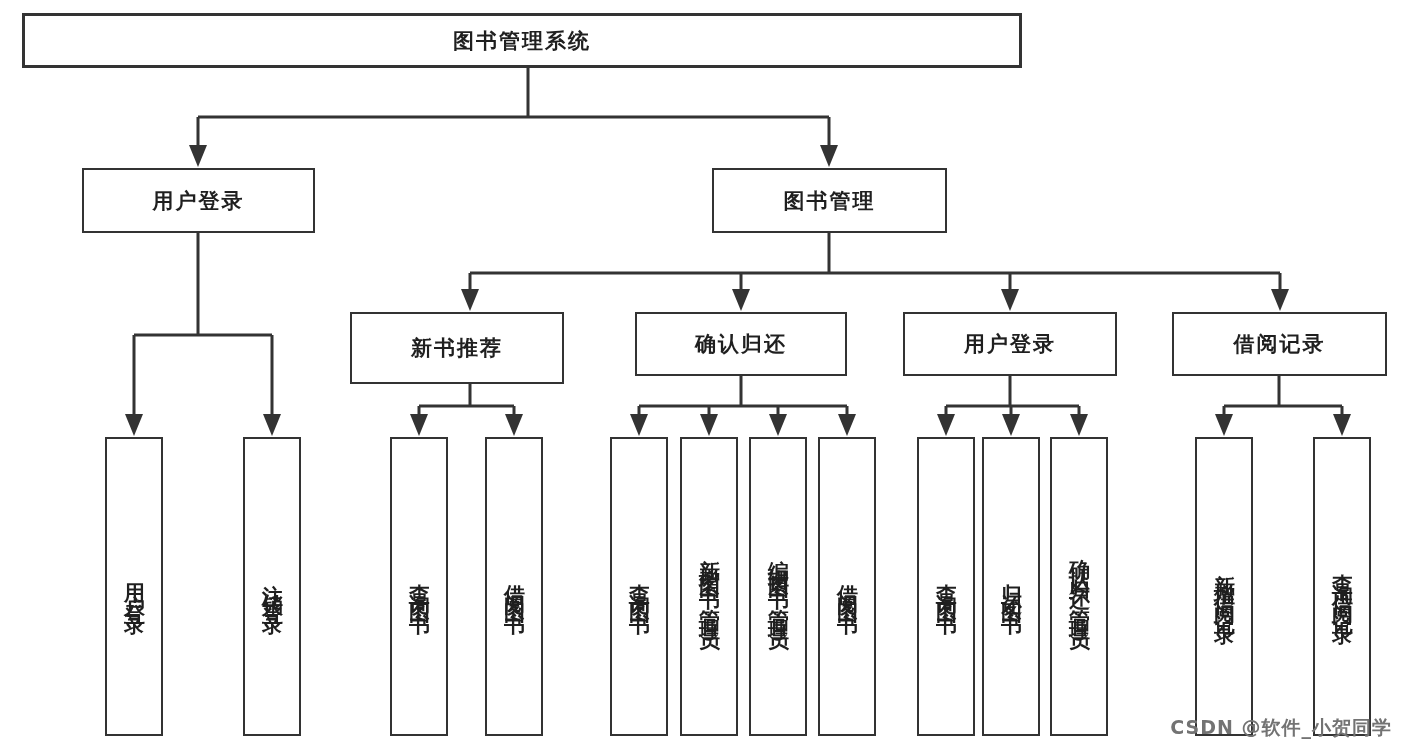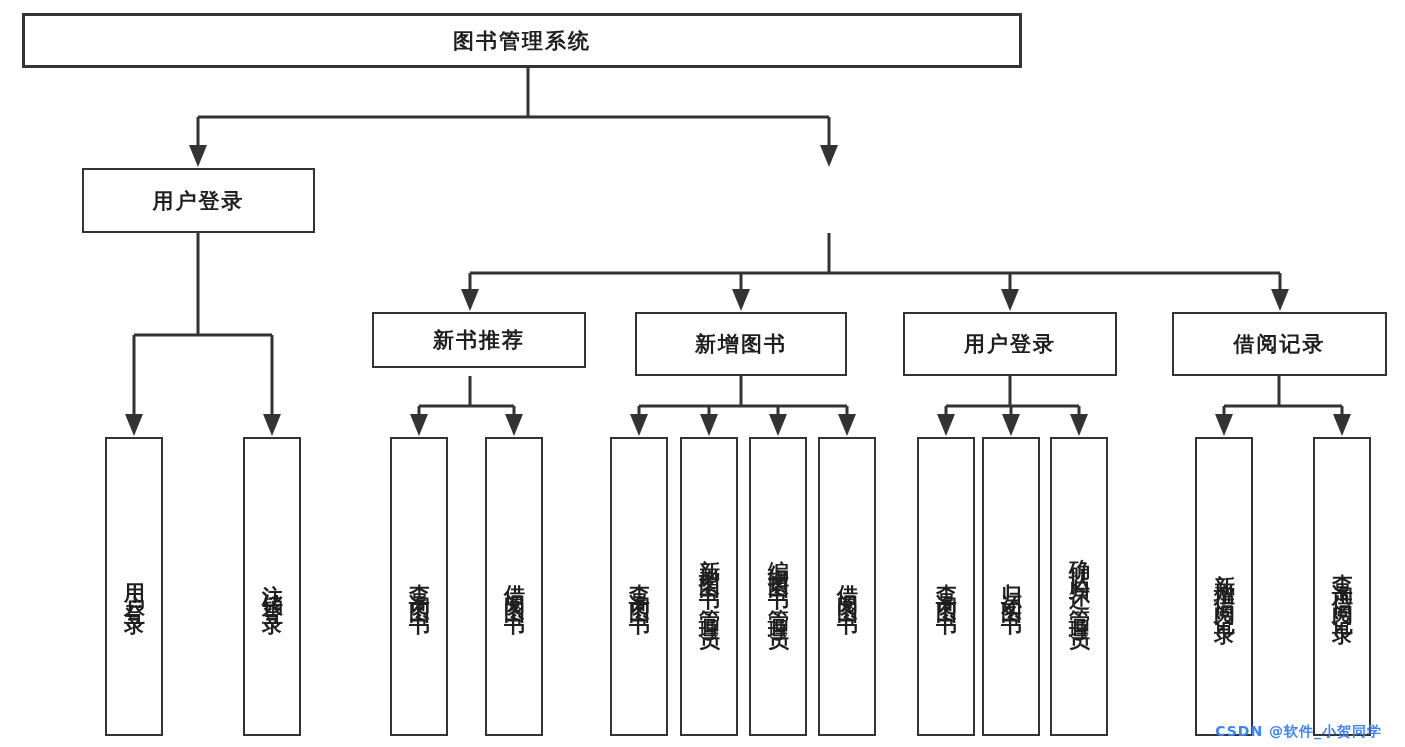--- a/index.html
+++ b/index.html
@@ -41,24 +41,24 @@
   }
   .box.root { border-width: 3px; }
   .leaf span {
     writing-mode: vertical-rl;
     letter-spacing: 10px;
     line-height: 1;
     font-size: 21px;
   }
   .watermark {
     position: absolute;
-    right: 23px;
+    right: 13px;
     bottom: 6px;
-    color: #3b82f6;
-    font-size: 14px;
+    color: #737373;
+    font-size: 19px;
     letter-spacing: 1px;
     white-space: nowrap;
   }
 </style>
 </head>
 <body>
 
 <div class="canvas">
 
   <svg class="connectors" viewBox="0 0 1405 747" xmlns="http://www.w3.org/2000/svg">
@@ -111,26 +111,29 @@
     </g>
   </svg>
 
   <div class="box root" style="left:22px; top:13px; width:1000px; height:55px;">
     <span>图书管理系统</span>
   </div>
 
   <div class="box" style="left:82px; top:168px; width:233px; height:65px;">
     <span>用户登录</span>
   </div>
+  <div class="box" style="left:712px; top:168px; width:235px; height:65px;">
+    <span>图书管理</span>
+  </div>
 
-  <div class="box" style="left:372px; top:312px; width:214px; height:56px;">
+  <div class="box" style="left:350px; top:312px; width:214px; height:72px;">
     <span>新书推荐</span>
   </div>
   <div class="box" style="left:635px; top:312px; width:212px; height:64px;">
-    <span>新增图书</span>
+    <span>确认归还</span>
   </div>
   <div class="box" style="left:903px; top:312px; width:214px; height:64px;">
     <span>用户登录</span>
   </div>
   <div class="box" style="left:1172px; top:312px; width:215px; height:64px;">
     <span>借阅记录</span>
   </div>
 
   <div class="box leaf" style="left:105px; top:437px; width:58px; height:299px;">
     <span>用户登录</span>

